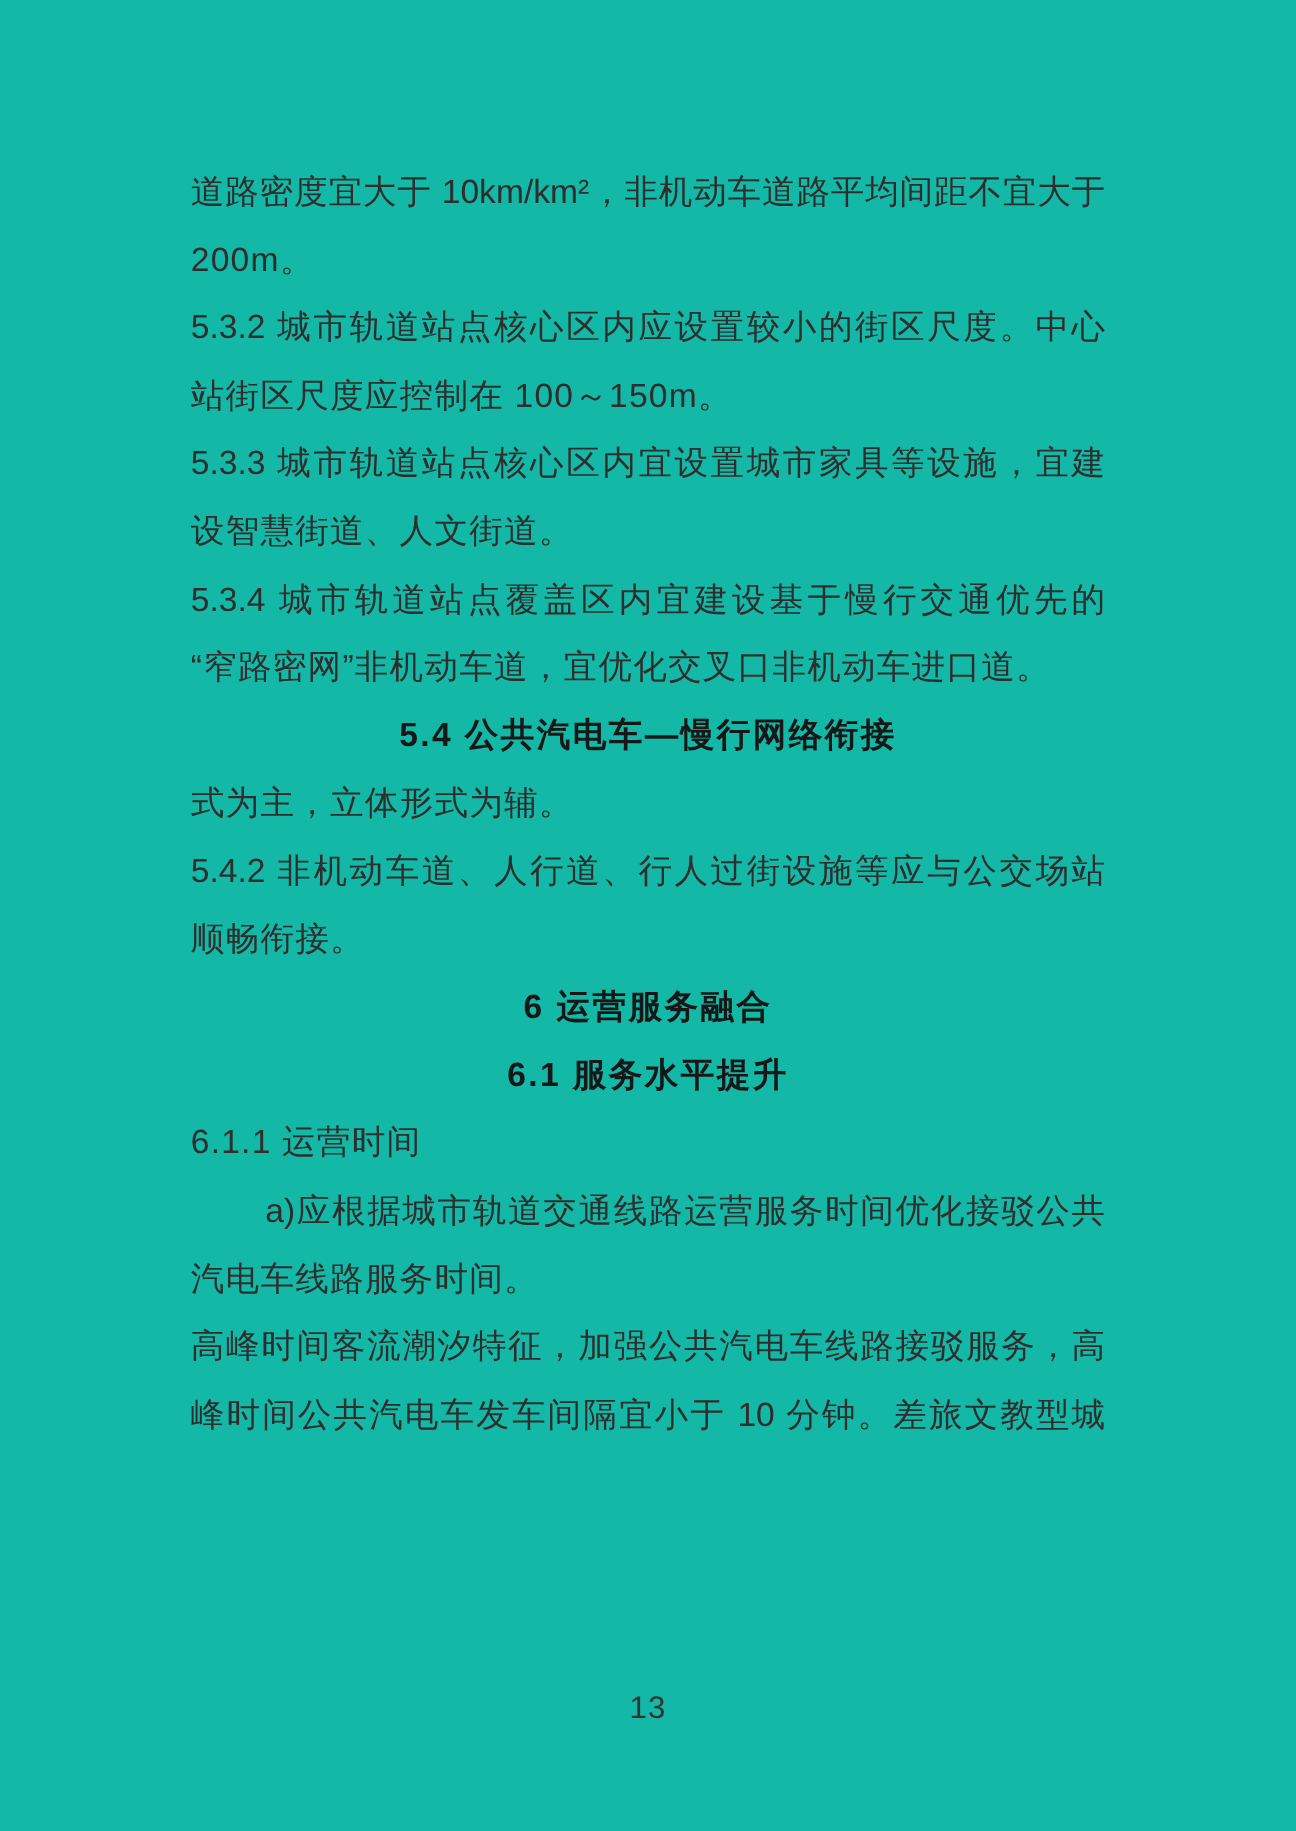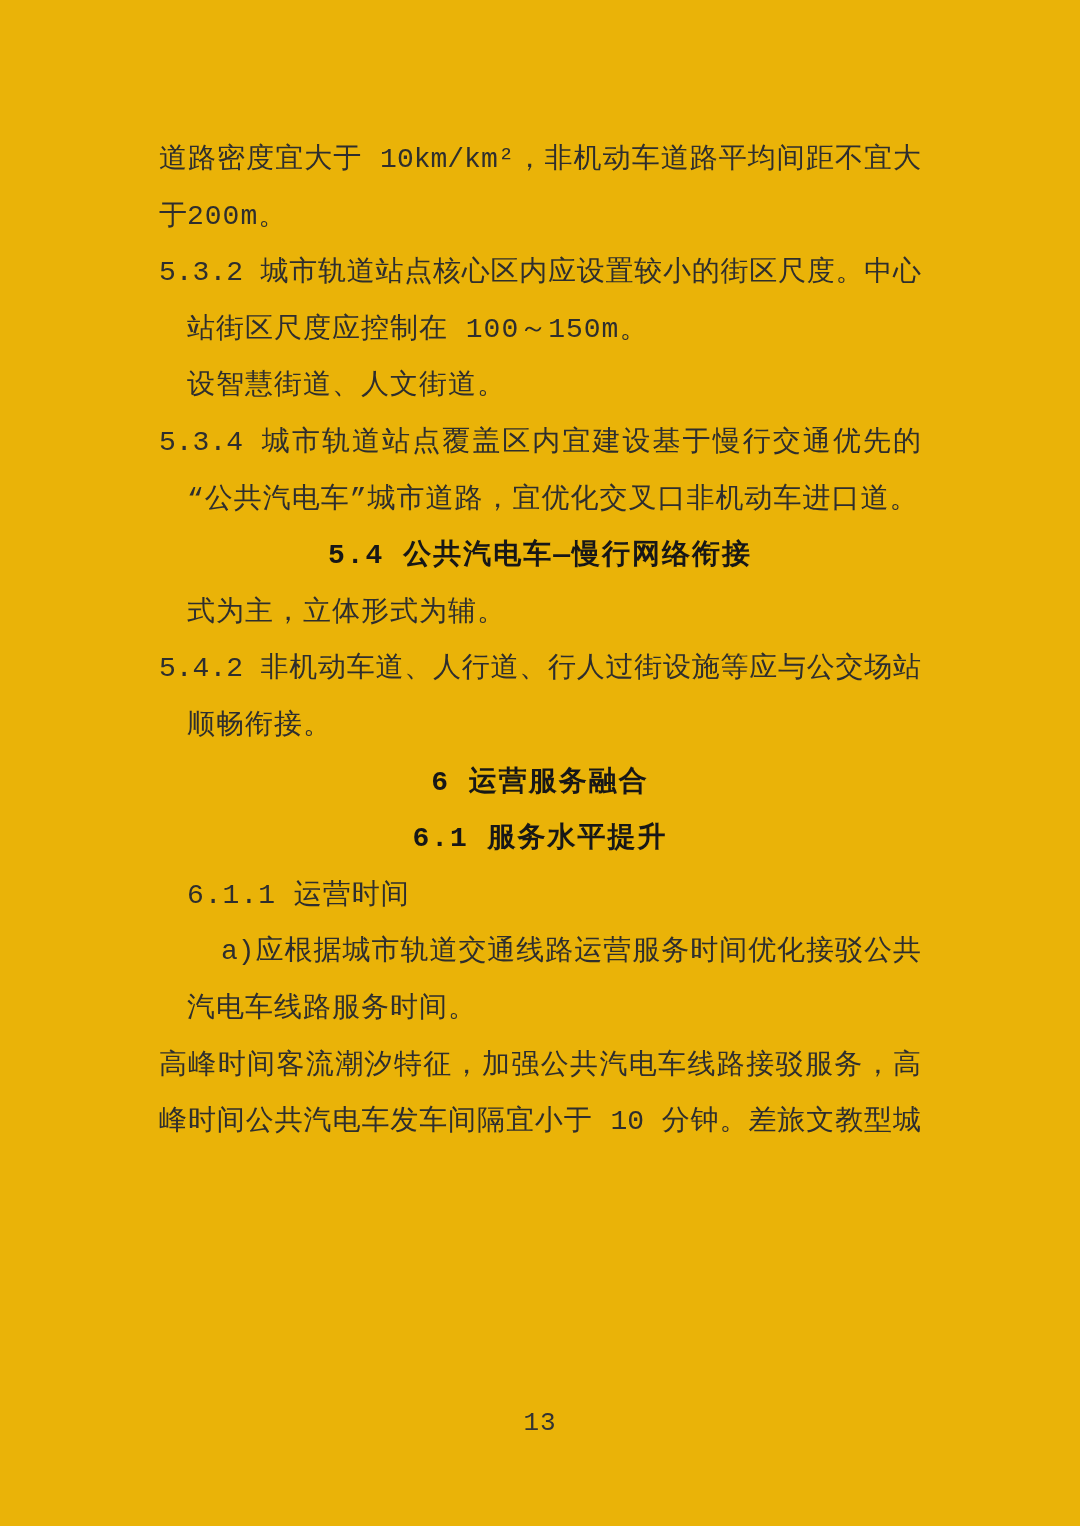--- a/index.html
+++ b/index.html
@@ -4,22 +4,22 @@
 <style>
   html, body {
     margin: 0;
     padding: 0;
     background: #ffffff;
   }
   .page {
     position: relative;
     width: 1080px;
     height: 1526px;
-    background: #eab308;
-    font-family: Liberation Mono, monospace;
+    background: #14b8a6;
+    font-family: Liberation Sans, sans-serif;
     color: #2e2e2e;
     overflow: hidden;
   }
   .textblock {
     position: absolute;
     left: 159px;
     top: 132px;
     width: 762px;
   }
   .line {
@@ -31,21 +31,20 @@
   }
   
   .s-justify {
     text-align: justify;
     text-align-last: justify;
   }
   
   .s-plain {
     text-align: left;
     letter-spacing: 1px;
-    margin-left: 28px;
   }
   
   .s-heading {
     text-align: center;
     font-weight: bold;
     color: #171717;
     letter-spacing: 2px;
   }
   
   .s-justify-indent {
@@ -70,23 +69,24 @@
 <body>
 
 <div class="page">
 
   <div class="textblock">
 
   <div class="line s-justify">道路密度宜大于 10km/km²，非机动车道路平均间距不宜大于</div>
       <div class="line s-plain">200m。</div>
       <div class="line s-justify">5.3.2 城市轨道站点核心区内应设置较小的街区尺度。中心</div>
       <div class="line s-plain">站街区尺度应控制在 100～150m。</div>
+      <div class="line s-justify">5.3.3 城市轨道站点核心区内宜设置城市家具等设施，宜建</div>
       <div class="line s-plain">设智慧街道、人文街道。</div>
       <div class="line s-justify">5.3.4 城市轨道站点覆盖区内宜建设基于慢行交通优先的</div>
-      <div class="line s-plain">“公共汽电车”城市道路，宜优化交叉口非机动车进口道。</div>
+      <div class="line s-plain">“窄路密网”非机动车道，宜优化交叉口非机动车进口道。</div>
       <div class="line s-heading">5.4 公共汽电车—慢行网络衔接</div>
       <div class="line s-plain">式为主，立体形式为辅。</div>
       <div class="line s-justify">5.4.2 非机动车道、人行道、行人过街设施等应与公交场站</div>
       <div class="line s-plain">顺畅衔接。</div>
       <div class="line s-heading">6 运营服务融合</div>
       <div class="line s-heading">6.1 服务水平提升</div>
       <div class="line s-plain">6.1.1 运营时间</div>
       <div class="line s-justify-indent">a)应根据城市轨道交通线路运营服务时间优化接驳公共</div>
       <div class="line s-plain">汽电车线路服务时间。</div>
       <div class="line s-justify">高峰时间客流潮汐特征，加强公共汽电车线路接驳服务，高</div>

